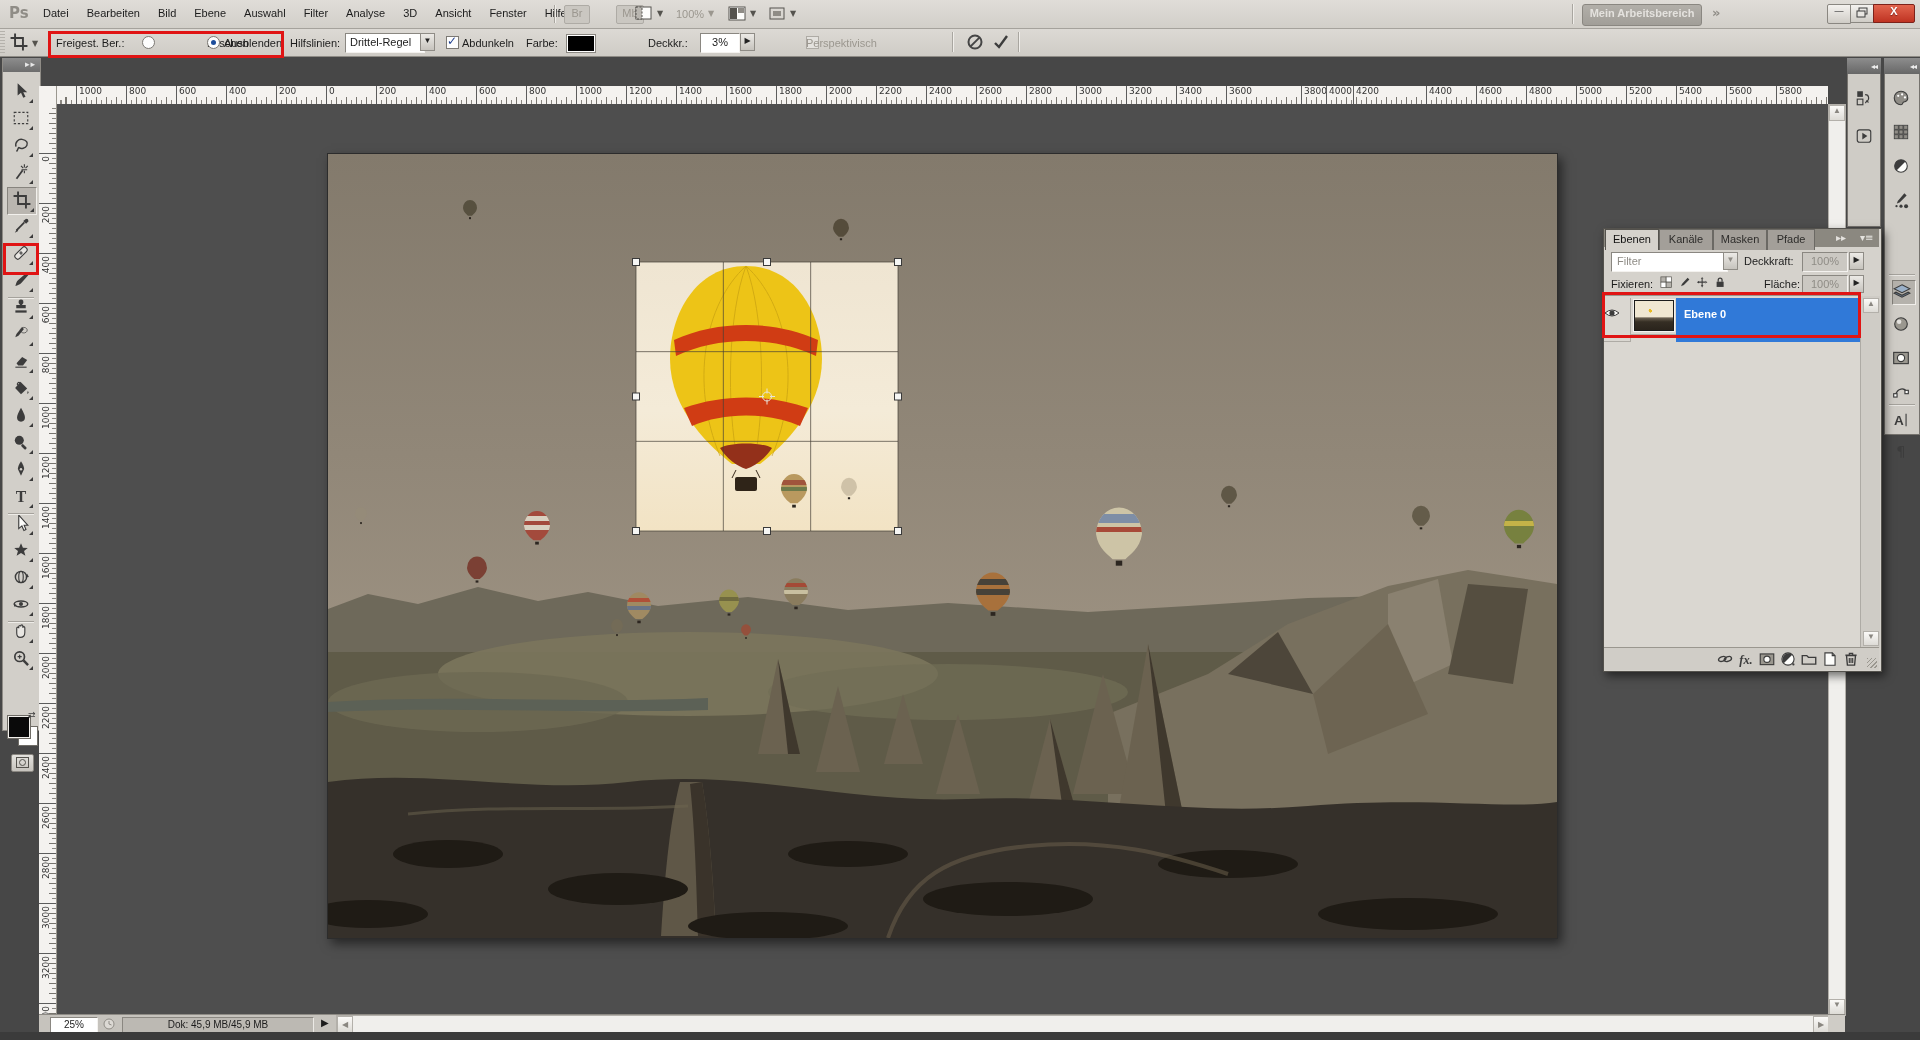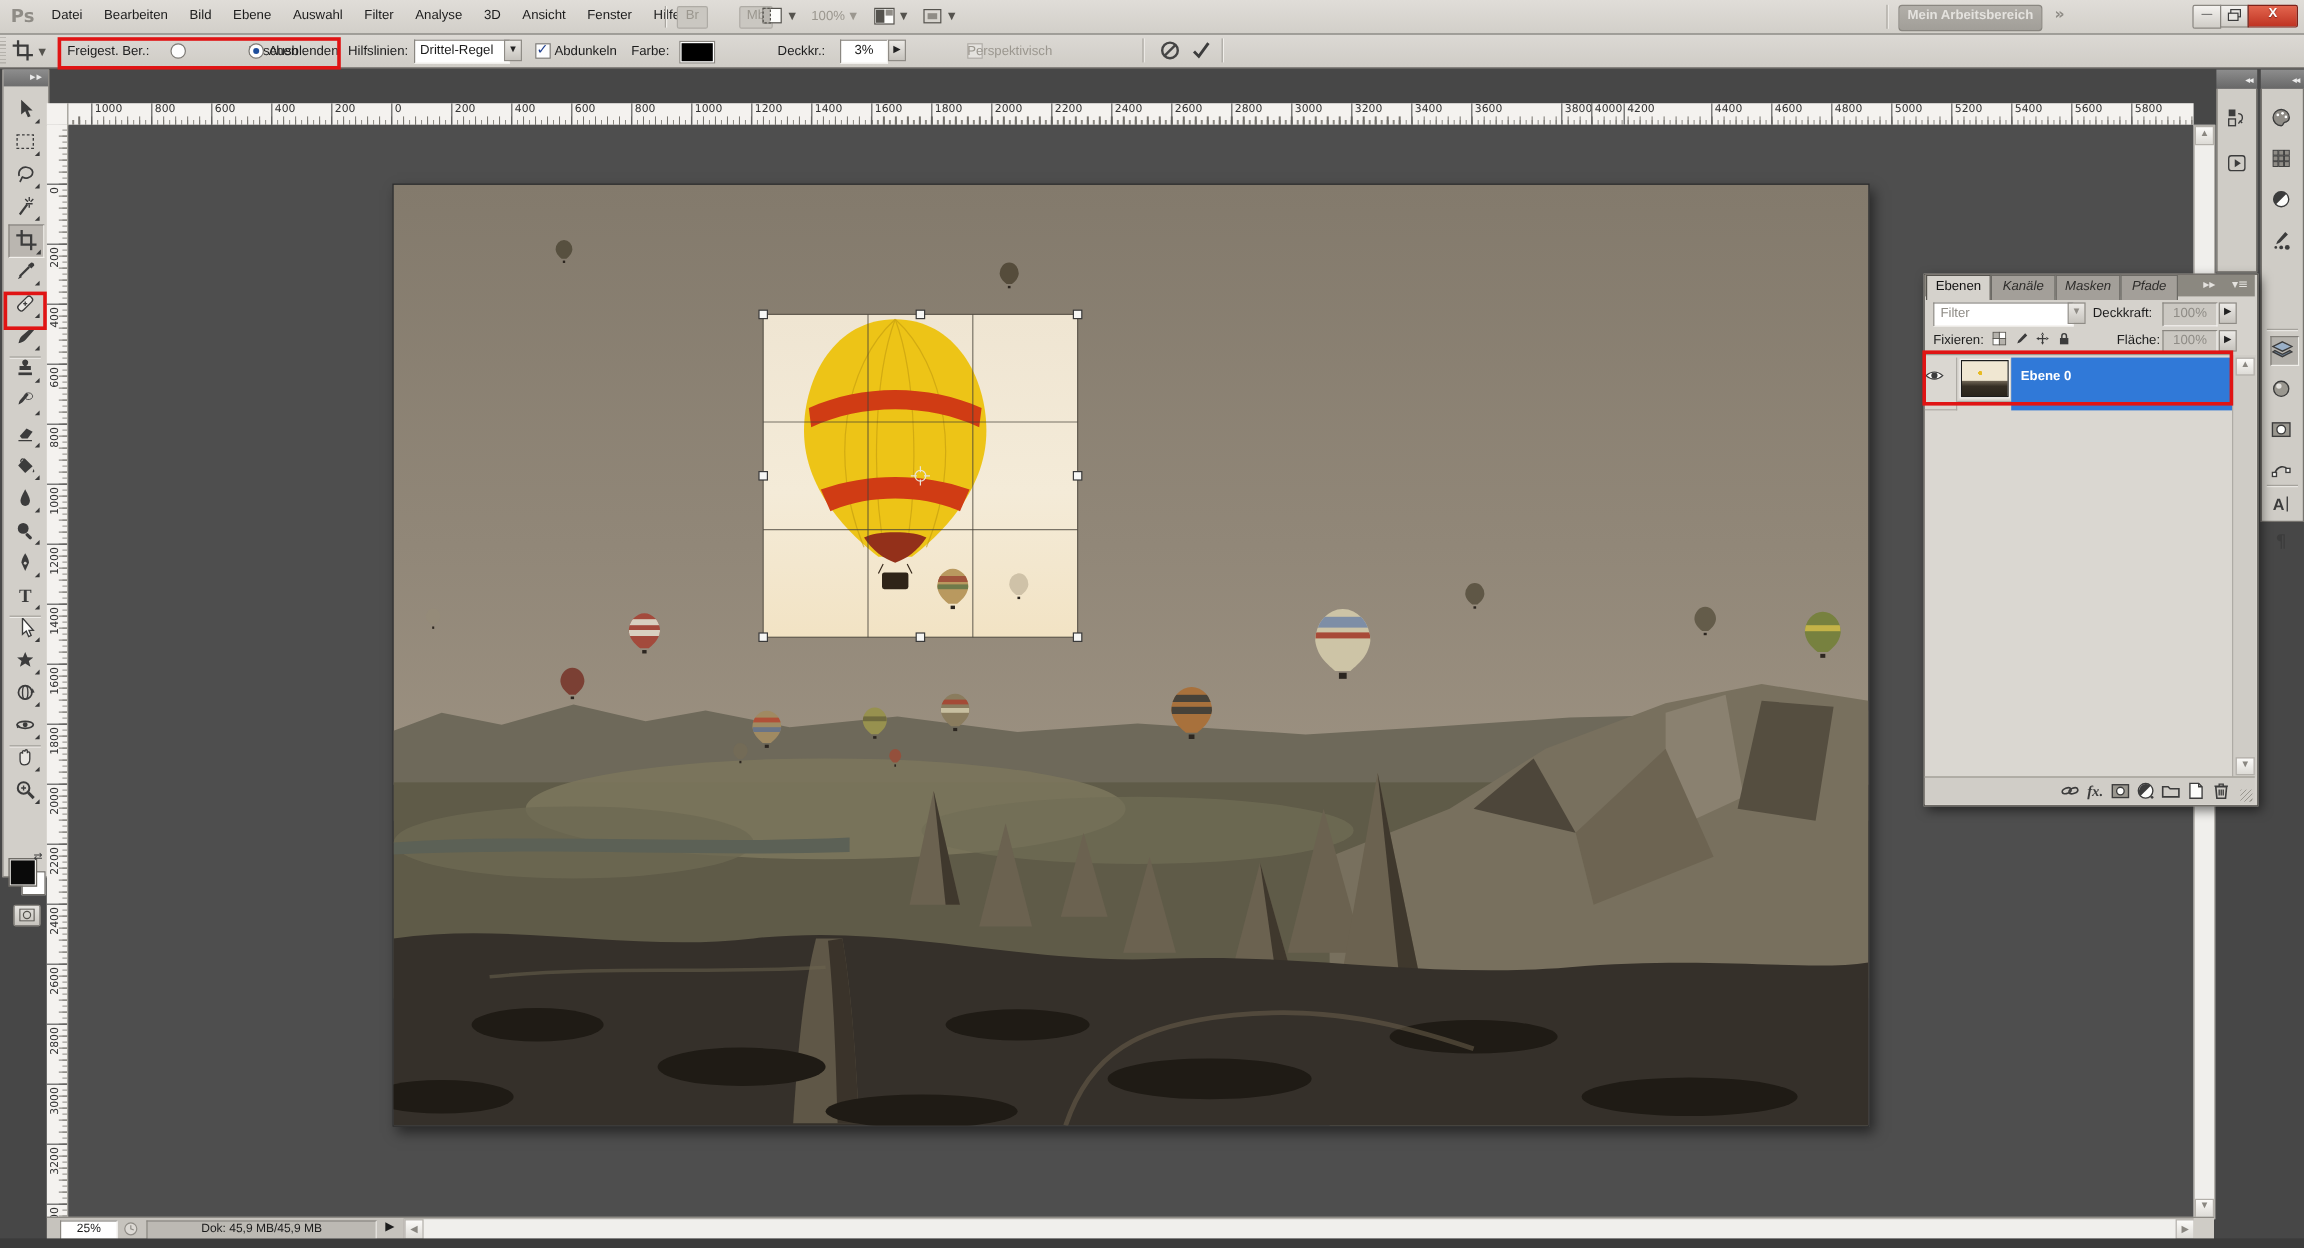--- a/index.html
+++ b/index.html
@@ -37,21 +37,21 @@
   .ruler{background:#f4f2ef;overflow:hidden;}
   .hlab{position:absolute;top:0;height:100%;border-left:1px solid #5c5c5c;padding-left:2px;font-size:9px;color:#333;font-family:"DejaVu Sans",sans-serif;}
   .vlab{position:absolute;left:0;width:100%;border-top:1px solid #5c5c5c;}
   .vlab span{position:absolute;top:2px;left:2px;font-size:9px;color:#333;writing-mode:vertical-rl;transform:rotate(180deg);font-family:"DejaVu Sans",sans-serif;}
   .scroll{background:#f0efec;border:1px solid #b3b0aa;}
   .sbtn{position:absolute;background:linear-gradient(#fbfaf8,#dddbd6);border:1px solid #b3b0aa;color:#8a8781;font-size:8px;text-align:center;}
   
   #layerspanel{left:1603px;top:228px;width:277px;height:442px;background:#d5d2cc;border:1px solid #54524d;box-shadow:3px 4px 9px rgba(0,0,0,.55);z-index:30;}
   .ptab{position:absolute;top:0;height:17px;padding-top:3px;text-align:center;font-size:11px;}
   .ptab.on{background:#d5d2cc;border:1px solid #54524d;border-bottom:none;color:#111;}
-  .ptab.off{background:#a39f99;border:1px solid #6b6964;border-bottom:none;color:#2e2d2b;font-style:italic;}
+  .ptab.off{background:#a39f99;border:1px solid #6b6964;border-bottom:none;color:#2e2d2b;}
   .minifield{position:absolute;height:16px;background:#cbc8c2;border:1px solid;border-color:#8a8781 #f4f2ef #f4f2ef #8a8781;color:#8f8c86;text-align:center;padding-top:2px;}
   .lockicon{position:absolute;width:15px;height:15px;}
   
   .dockhead{background:linear-gradient(#8d8d8d,#676767);color:#ececec;font-size:8px;text-align:right;padding:4px 4px 0 0;letter-spacing:-1px;}
   .dockbody{background:#cfccc6;border:1px solid #76736e;border-top:none;}
   .dockicon{position:absolute;left:7px;width:22px;height:22px;text-align:center;padding-top:1px;}
   .dockicon.active{background:#b5b2ac;border:1px solid;border-color:#827f79 #f0eeea #f0eeea #827f79;}
   .dsep{position:absolute;left:4px;right:4px;height:1px;background:#a5a29c;box-shadow:0 1px 0 #e8e6e2;}
   
   #statusbar{left:39px;top:1014px;width:1806px;height:18px;background:#c6c3bd;border-top:1px solid #8e8b85;}

